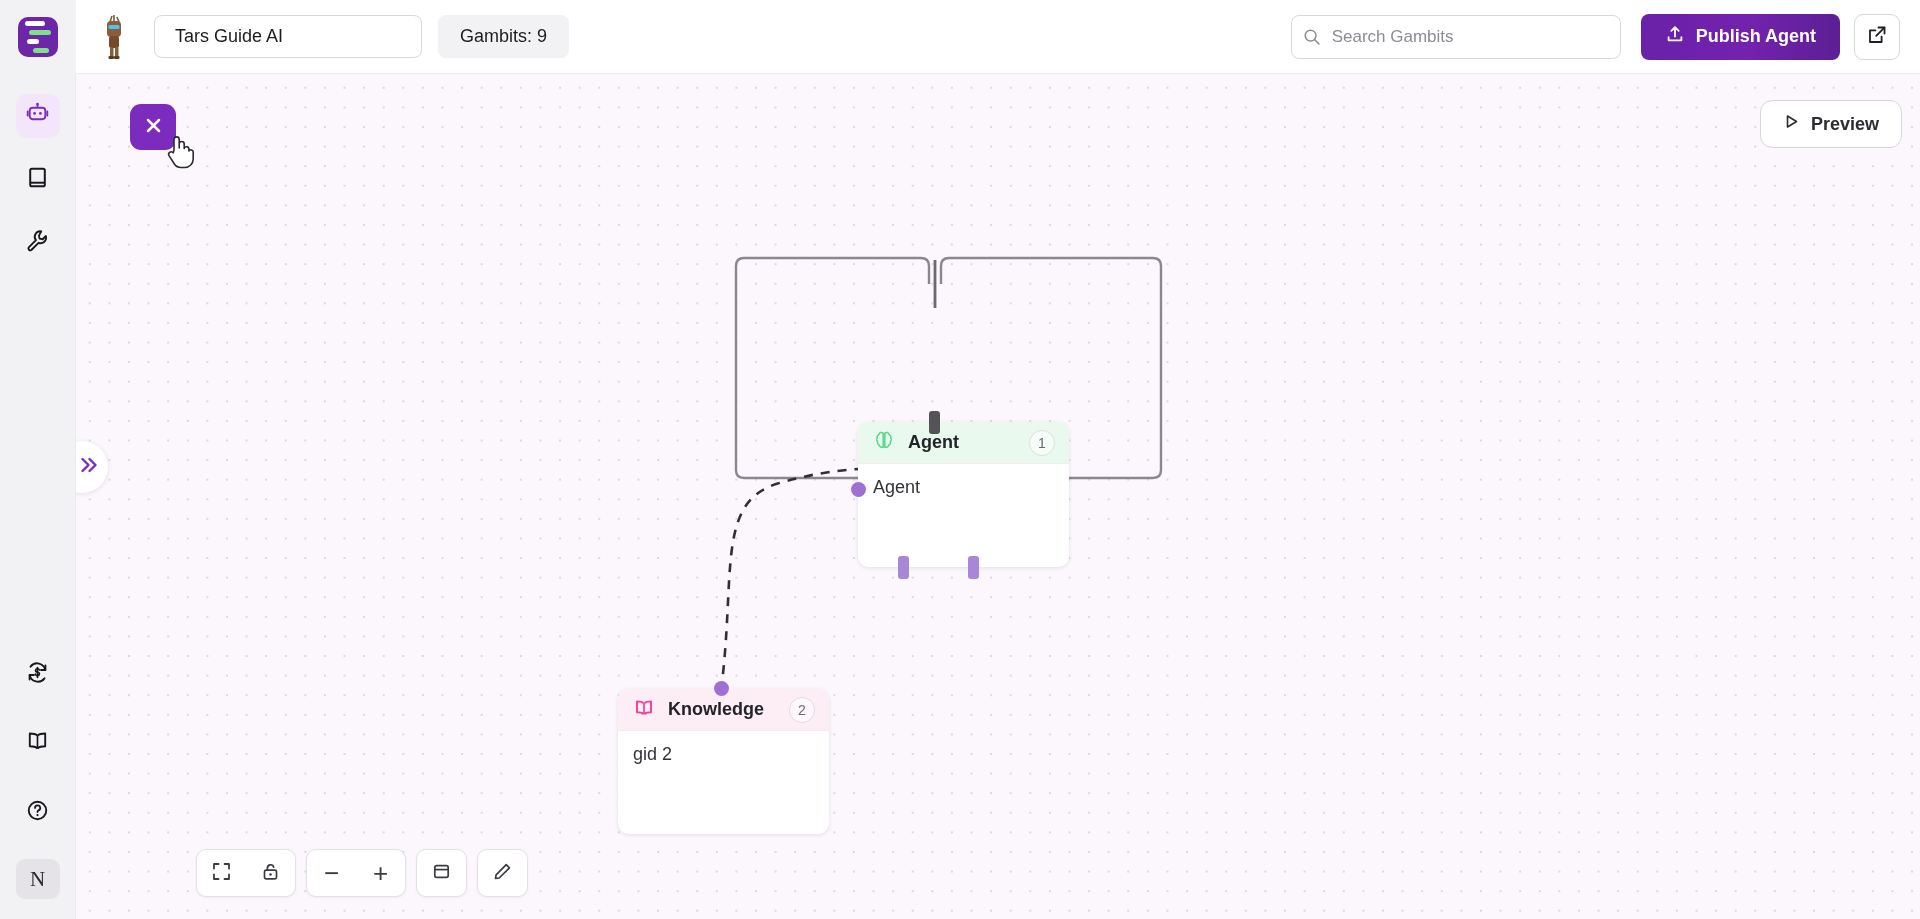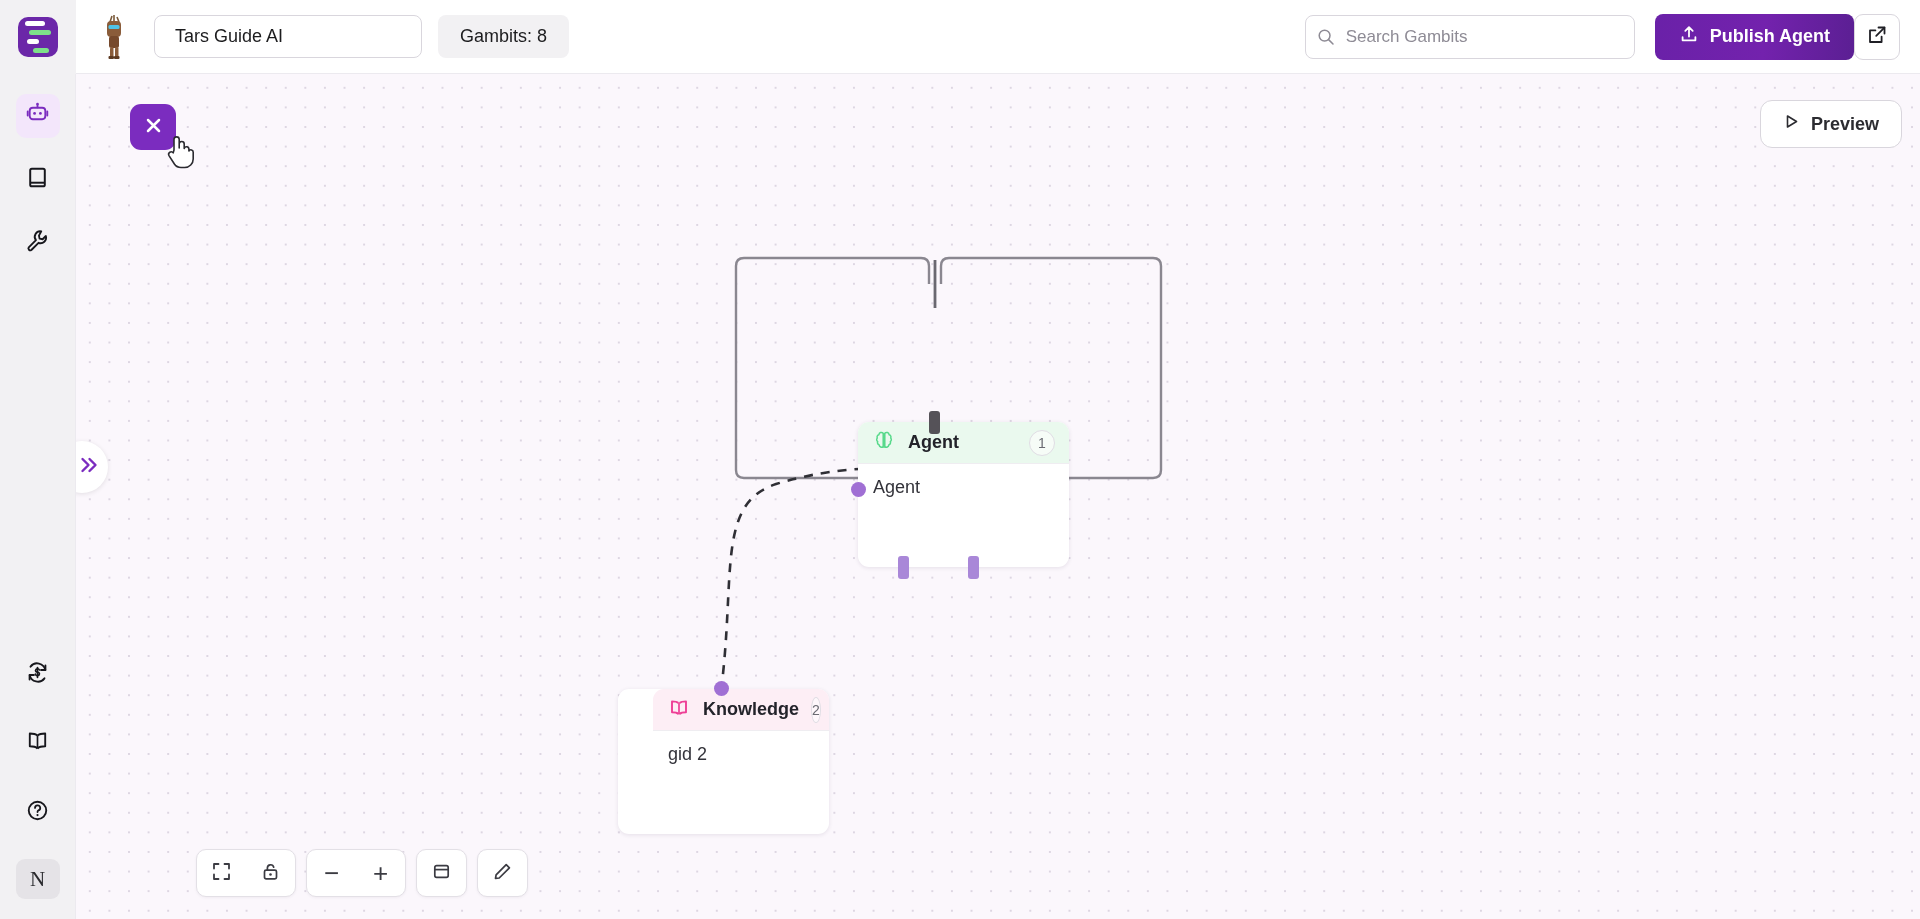--- a/index.html
+++ b/index.html
@@ -72,21 +72,21 @@
     font-family: "Liberation Sans", sans-serif;
   }
   .search-input::placeholder { color: #8e8b95; }
   .search-icon-pos {
     position: absolute; left: 12px; top: 50%;
     transform: translateY(-50%);
     width: 18px; height: 18px; pointer-events: none;
   }
 
   .publish-btn {
-    height: 46px; padding: 14px 24px; 
+    height: 46px; padding: 14px 24px; margin-right: 14px;
     background: linear-gradient(95deg, #6a21a8 0%, #7322ad 55%, #5b1f93 100%);
     border: none; border-radius: 8px;
     color: #fff; font-size: 18px; font-weight: bold;
     display: flex; align-items: center; gap: 11px;
     cursor: pointer;
     font-family: "Liberation Sans", sans-serif;
   }
   .ext-btn {
     width: 46px; height: 46px; margin-right: 20px;
     border: 1px solid #d9d6dd; border-radius: 9px;
@@ -257,21 +257,21 @@
         <rect x="10" y="22" width="10" height="12" rx="2.5" fill="#76492c"></rect>
         <rect x="11" y="33" width="3.5" height="10" rx="1.5" fill="#8a5c3a"></rect>
         <rect x="16" y="33" width="3.5" height="10" rx="1.5" fill="#8a5c3a"></rect>
         <rect x="9.5" y="42" width="5.5" height="3" rx="1" fill="#5d3a22"></rect>
         <rect x="15" y="42" width="5.5" height="3" rx="1" fill="#5d3a22"></rect>
       </svg>
     </div>
 
     <input class="name-input" type="text" value="Tars Guide AI" style="">
 
-    <div class="gambits-chip">Gambits: 8</div>
+    <div class="gambits-chip">Gambits: 9</div>
 
     <div class="header-spacer"></div>
 
     <div class="search-wrap">
       <span class="search-icon-pos">
         <svg width="18" height="18" viewBox="0 0 18 18">
           <circle cx="7.6" cy="7.6" r="5.4" stroke="#8e8b95" stroke-width="1.5" fill="none"></circle>
           <line x1="11.6" y1="11.6" x2="16" y2="16" stroke="#8e8b95" stroke-width="1.5" stroke-linecap="round"></line>
         </svg>
       </span>
@@ -406,21 +406,21 @@
                      a2.5 2.5 0 0 1 -1.5 3.4 a2.4 2.4 0 0 1 -4 1.6 z" stroke="#57d98a" stroke-width="1.5" fill="none" stroke-linejoin="round"></path>
             <path d="M12 4.2 L12 19" stroke="#57d98a" stroke-width="1.4"></path>
           </svg>
         </span>
         <span class="node-title">Agent</span>
         <span class="node-badge">1</span>
       </div>
       <div class="node-body">Agent</div>
     </div>
 
-    <div class="node" style="left:542px; top:615px; width:211px; height:145px;padding-left:35px;">
+    <div class="node" style="left:542px; top:615px; width:211px; height:145px;">
       <div class="handle-dot" style="left:96px; top:-8px;"></div>
 
       <div class="node-head knowledge">
         <span>
           <svg width="24" height="24" viewBox="0 0 24 24">
             <path d="M11.4 7 C10 5.7 7.8 5.4 5 5.4 L5 16.3 C7.8 16.3 10 16.6 11.4 18" stroke="#ee3f96" stroke-width="1.9" fill="none" stroke-linejoin="round"></path>
             <path d="M12.6 7 C14 5.7 16.2 5.4 19 5.4 L19 16.3 C16.2 16.3 14 16.6 12.6 18" stroke="#ee3f96" stroke-width="1.9" fill="none" stroke-linejoin="round"></path>
             <path d="M12 7 L12 18.4" stroke="#ee3f96" stroke-width="1.7"></path>
           </svg>
         </span>

